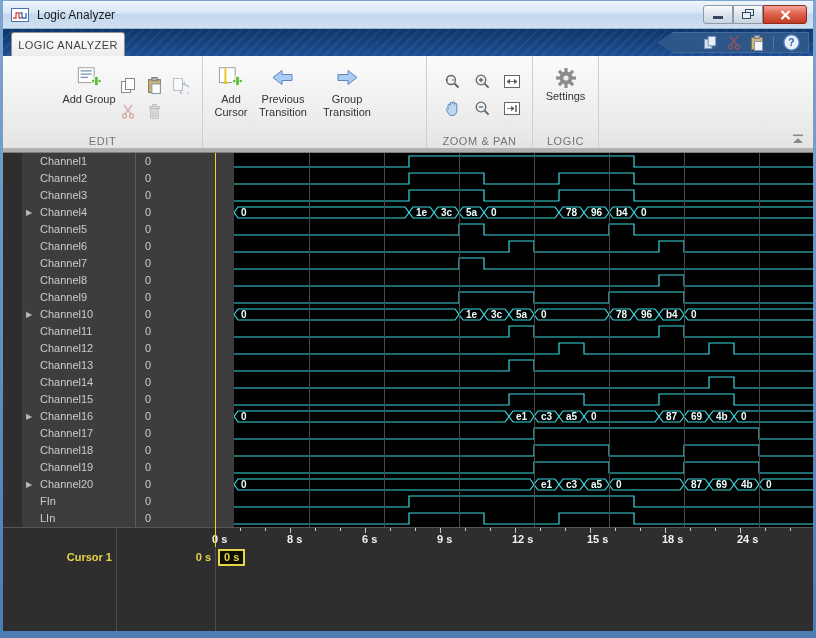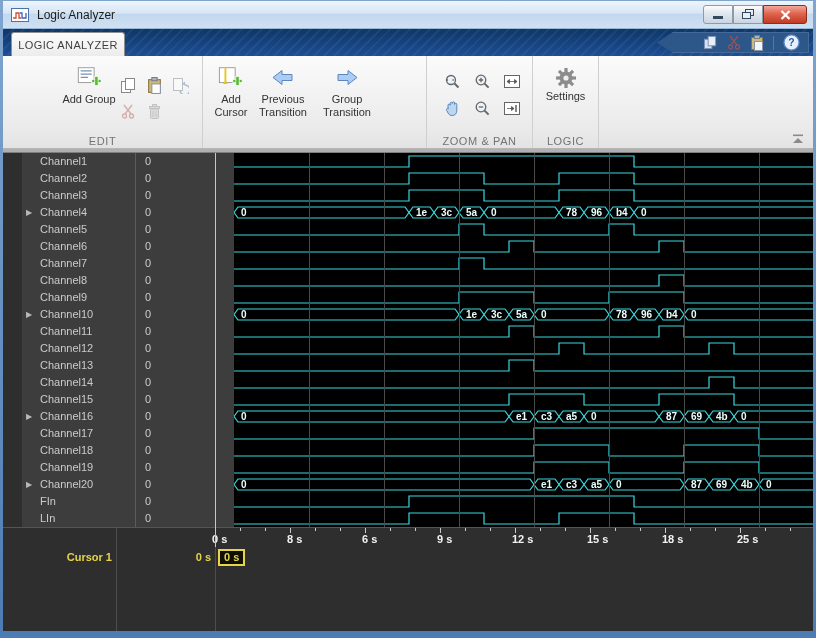--- a/index.html
+++ b/index.html
@@ -580,21 +580,21 @@
         <div class="rtick major" style="left: 737px;"></div>
         <div class="rtick" style="left: 762px;"></div>
         <div class="rtick" style="left: 787px;"></div>
         <div class="rlabel" style="left: 209px;">0 s</div>
         <div class="rlabel" style="left: 284px;">8 s</div>
         <div class="rlabel" style="left: 359px;">6 s</div>
         <div class="rlabel" style="left: 434px;">9 s</div>
         <div class="rlabel" style="left: 509px;">12 s</div>
         <div class="rlabel" style="left: 584px;">15 s</div>
         <div class="rlabel" style="left: 659px;">18 s</div>
-        <div class="rlabel" style="left: 734px;">25 s</div>
+        <div class="rlabel" style="left: 734px;">24 s</div>
       </div>
 
   <div class="cursorrow">
     <div class="vsep a"></div>
     <div class="vsep b"></div>
     <div class="curname">Cursor 1</div>
     <div class="curval">0 s</div>
     <div class="curflag">0 s</div>
   </div>
 

